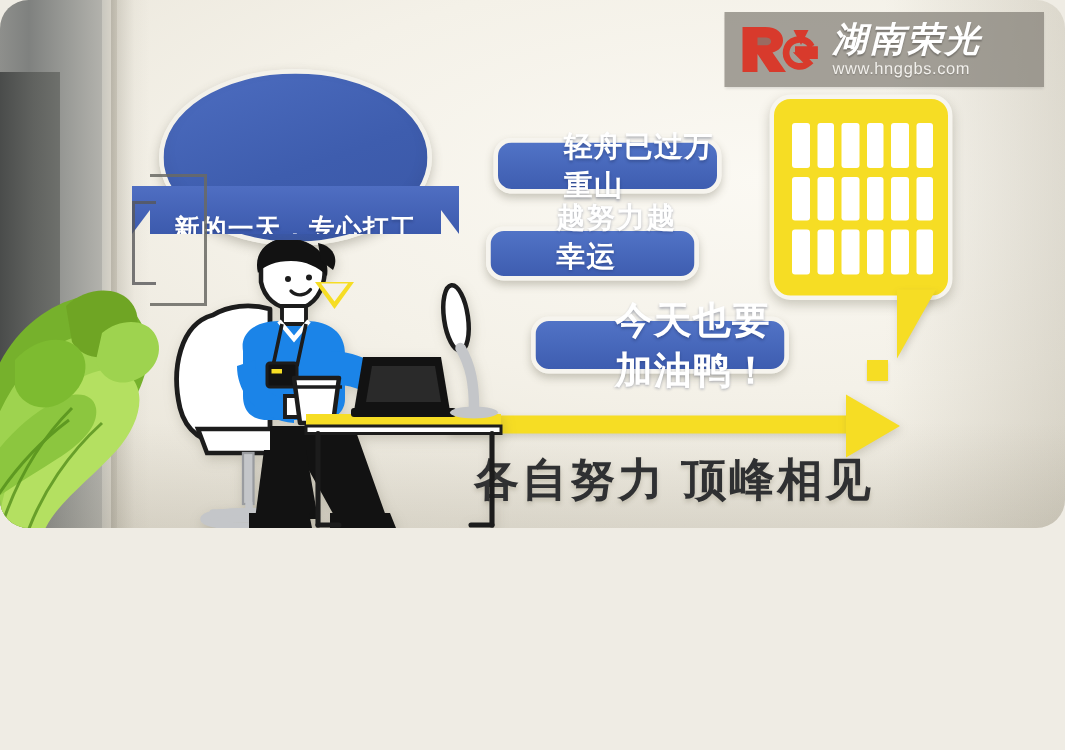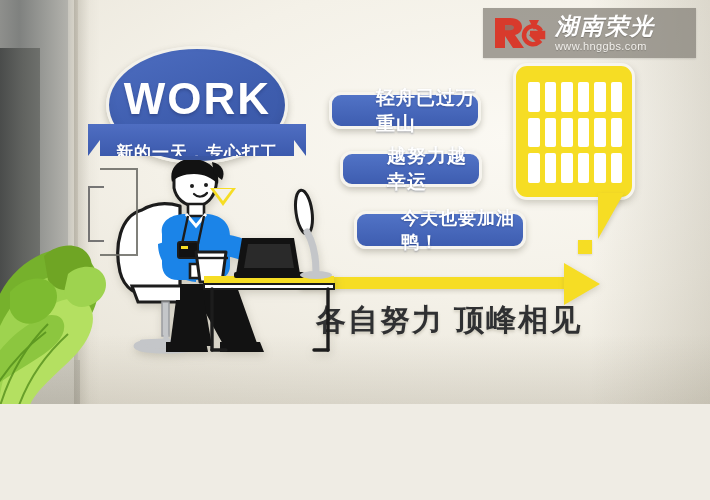--- a/index.html
+++ b/index.html
@@ -3,23 +3,24 @@
 <meta charset="utf-8">
 <title>Office Wall Decal Mockup</title>
 <style>
   html,body{margin:0;padding:0;}
   body{
     width:710px;height:500px;overflow:hidden;
     font-family:"Liberation Sans","DejaVu Sans",sans-serif;
     background:#efece4;
   }
   #stage{
-    position:relative;width:710px;height:404px;overflow:hidden;
+    position:relative;width:710px;height:352px;overflow:hidden;
     background:
       radial-gradient(120% 95% at 72% 34%, #fbf9f3 0%, #f4f1e8 42%, #ebe7dc 72%, #e3ded1 100%);
+    border-radius: 19px;
   }
 
   
   .wall-left-door{
     position:absolute;left:0;top:0;width:74px;height:368px;
     background:linear-gradient(90deg,#8e8f8c 0%,#7f817f 26%,#9b9c98 62%,#b9b8b2 100%);
   }
   .wall-left-door-inner{
     position:absolute;left:0;top:48px;width:40px;height:286px;
     background:linear-gradient(90deg,#4a4c4b 0%,#60625f 55%,#6e706c 100%);
@@ -116,24 +117,24 @@
     box-shadow:0 3px 6px rgba(90,85,65,.30);
     display:flex;align-items:center;justify-content:center;padding-left:44px;
   }
   .badge span{
     color:#fff;font-weight:bold;letter-spacing:1px;
     font-family:"Liberation Sans","DejaVu Sans",sans-serif;
     text-shadow:0 1px 2px rgba(20,30,70,.32);
   }
   #badge1{left:329px;top:92px;width:152px;height:37px;}
   #badge1 span{font-size:19px;}
-  #badge2{left:340px;top:151px;width:142px;height:36px;}
+  #badge2{left:324px;top:151px;width:142px;height:36px;align-items:flex-end;}
   #badge2 span{font-size:19px;}
   #badge3{left:354px;top:211px;width:172px;height:38px;}
-  #badge3 span{font-size:18px;}
+  #badge3 span{font-size:25px;text-align:center;}
 
   
   .bubble{
     position:absolute;left:513px;top:63px;width:122px;height:137px;
     background:#f6dd24;border-radius:14px;border:3px solid #f7f5ef;
     box-sizing:border-box;box-shadow:0 3px 7px rgba(90,85,65,.28);
   }
   .bubble-tail{
     position:absolute;left:598px;top:193px;width:0;height:0;
     border-left:26px solid #f6dd24;
@@ -209,21 +210,20 @@
       <path d="M50 17 a9 9 0 1 0 -2 11 l-5-5 h9 v-4 h-13" fill="none" stroke="#d83a2c" stroke-width="4.5"></path>
     </svg>
     <div class="logotext">
       <div class="logo-cn">湖南荣光</div>
       <div class="logo-url">www.hnggbs.com</div>
     </div>
   </div>
 
   <div class="work-wrap">
     <div class="work-ellipse"></div>
-    <div class="work-text">WORK</div>
   </div>
 
   <div class="ribbon">
     <span class="ribbon-text">新的一天，专心打工</span>
   </div>
 
   <div class="badge" id="badge1">
     <span>轻舟已过万重山</span>
   </div>
   <div class="badge" id="badge2">

